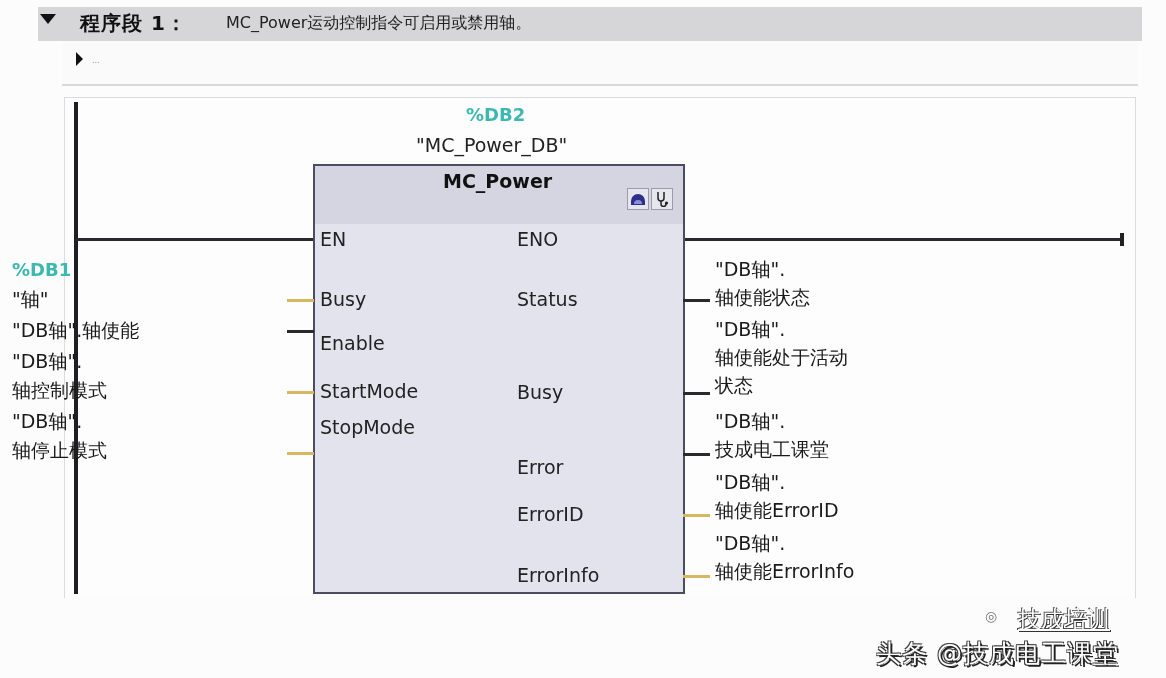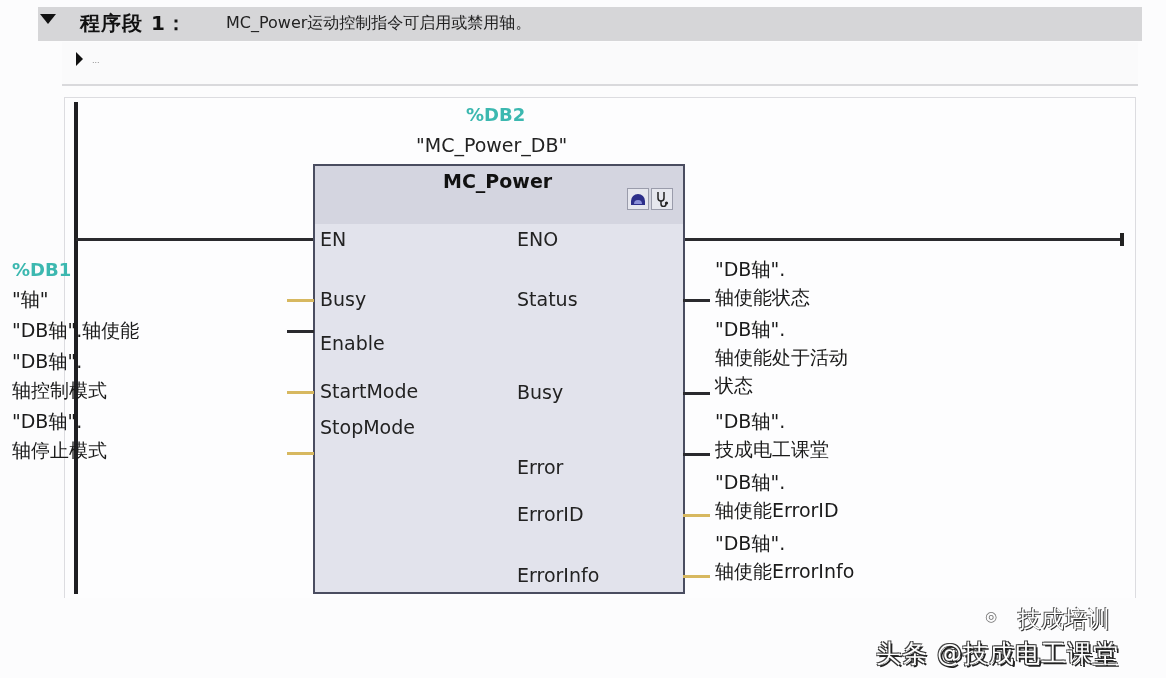--- a/index.html
+++ b/index.html
@@ -87,20 +87,21 @@
 
   .watermark {
     left:876px; top:625px; font-size:25px; color:#fff;
     text-shadow: 2px 2px 0 #222, -1px -1px 0 #444, 1px -1px 0 #333, -1px 1px 0 #333;
     letter-spacing:1px;
     margin-top:12px;
   }
   .watermark-sub {
     left:1018px; top:604px; font-size:23px; color:#fff;
     text-shadow: 1px 1px 0 #333, -1px -1px 0 #555;
+    text-decoration: underline;
   }
   .wm-logo {
     left:985px; top:608px; font-size:14px; color:#777;
   }
 </style>
 </head>
 <body>
 
 <div class="abs net-header"></div>
 <div class="abs net-toggle"></div>

